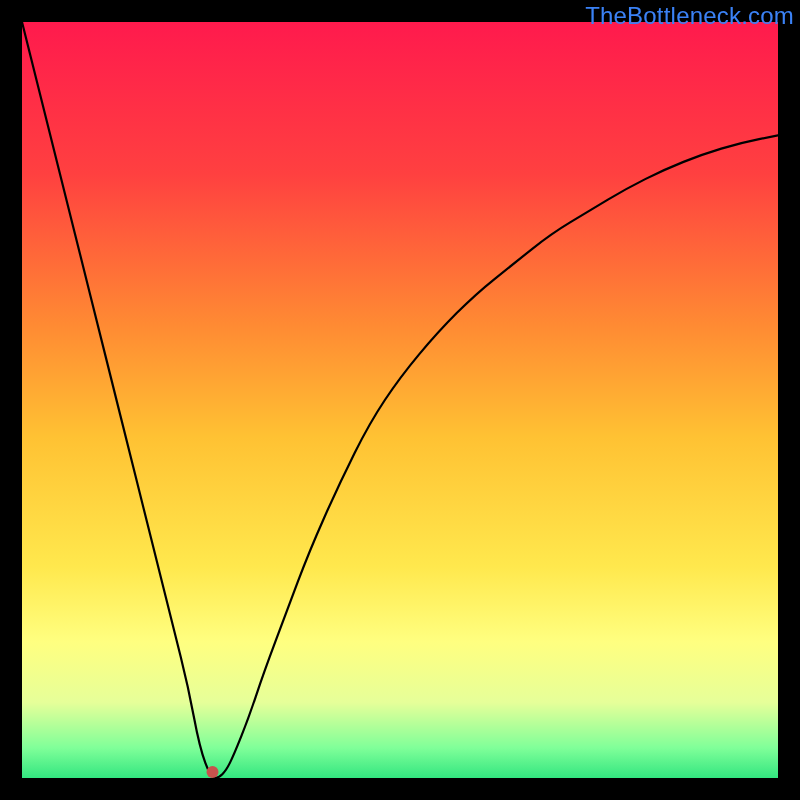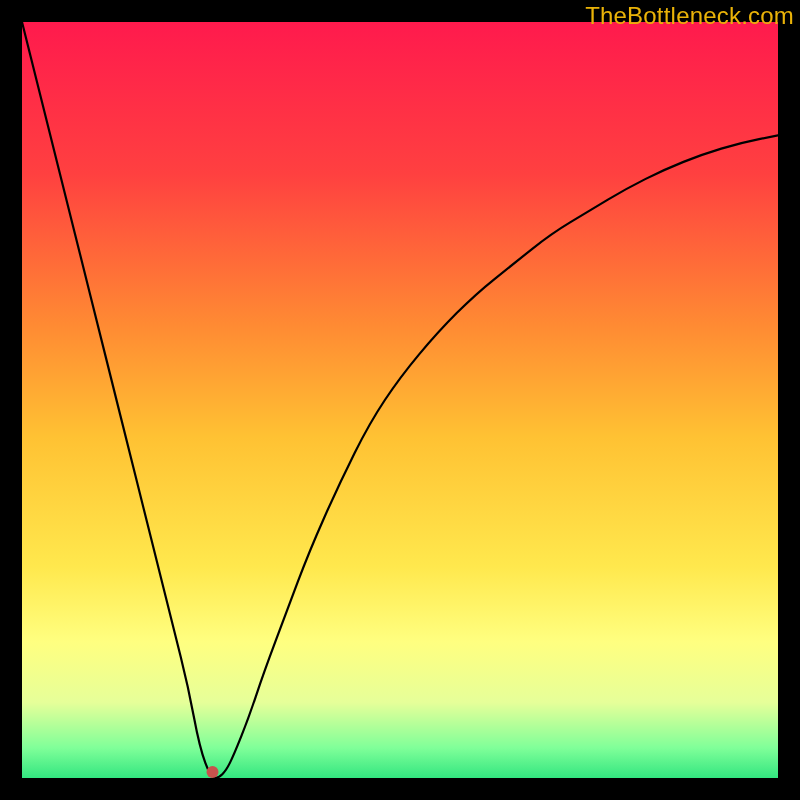--- a/index.html
+++ b/index.html
@@ -23,21 +23,21 @@
     position: absolute;
     left: 0;
     top: 0;
     width: 756px;
     height: 756px;
   }
   .watermark {
     position: absolute;
     top: 2px;
     right: 6px;
-    color: #eab308;
+    color: #3b82f6;
     font-size: 24px;
     font-weight: 500;
     letter-spacing: 0.2px;
     user-select: none;
   }
   svg { display: block; }
 </style>
 </head>
 <body>
 

